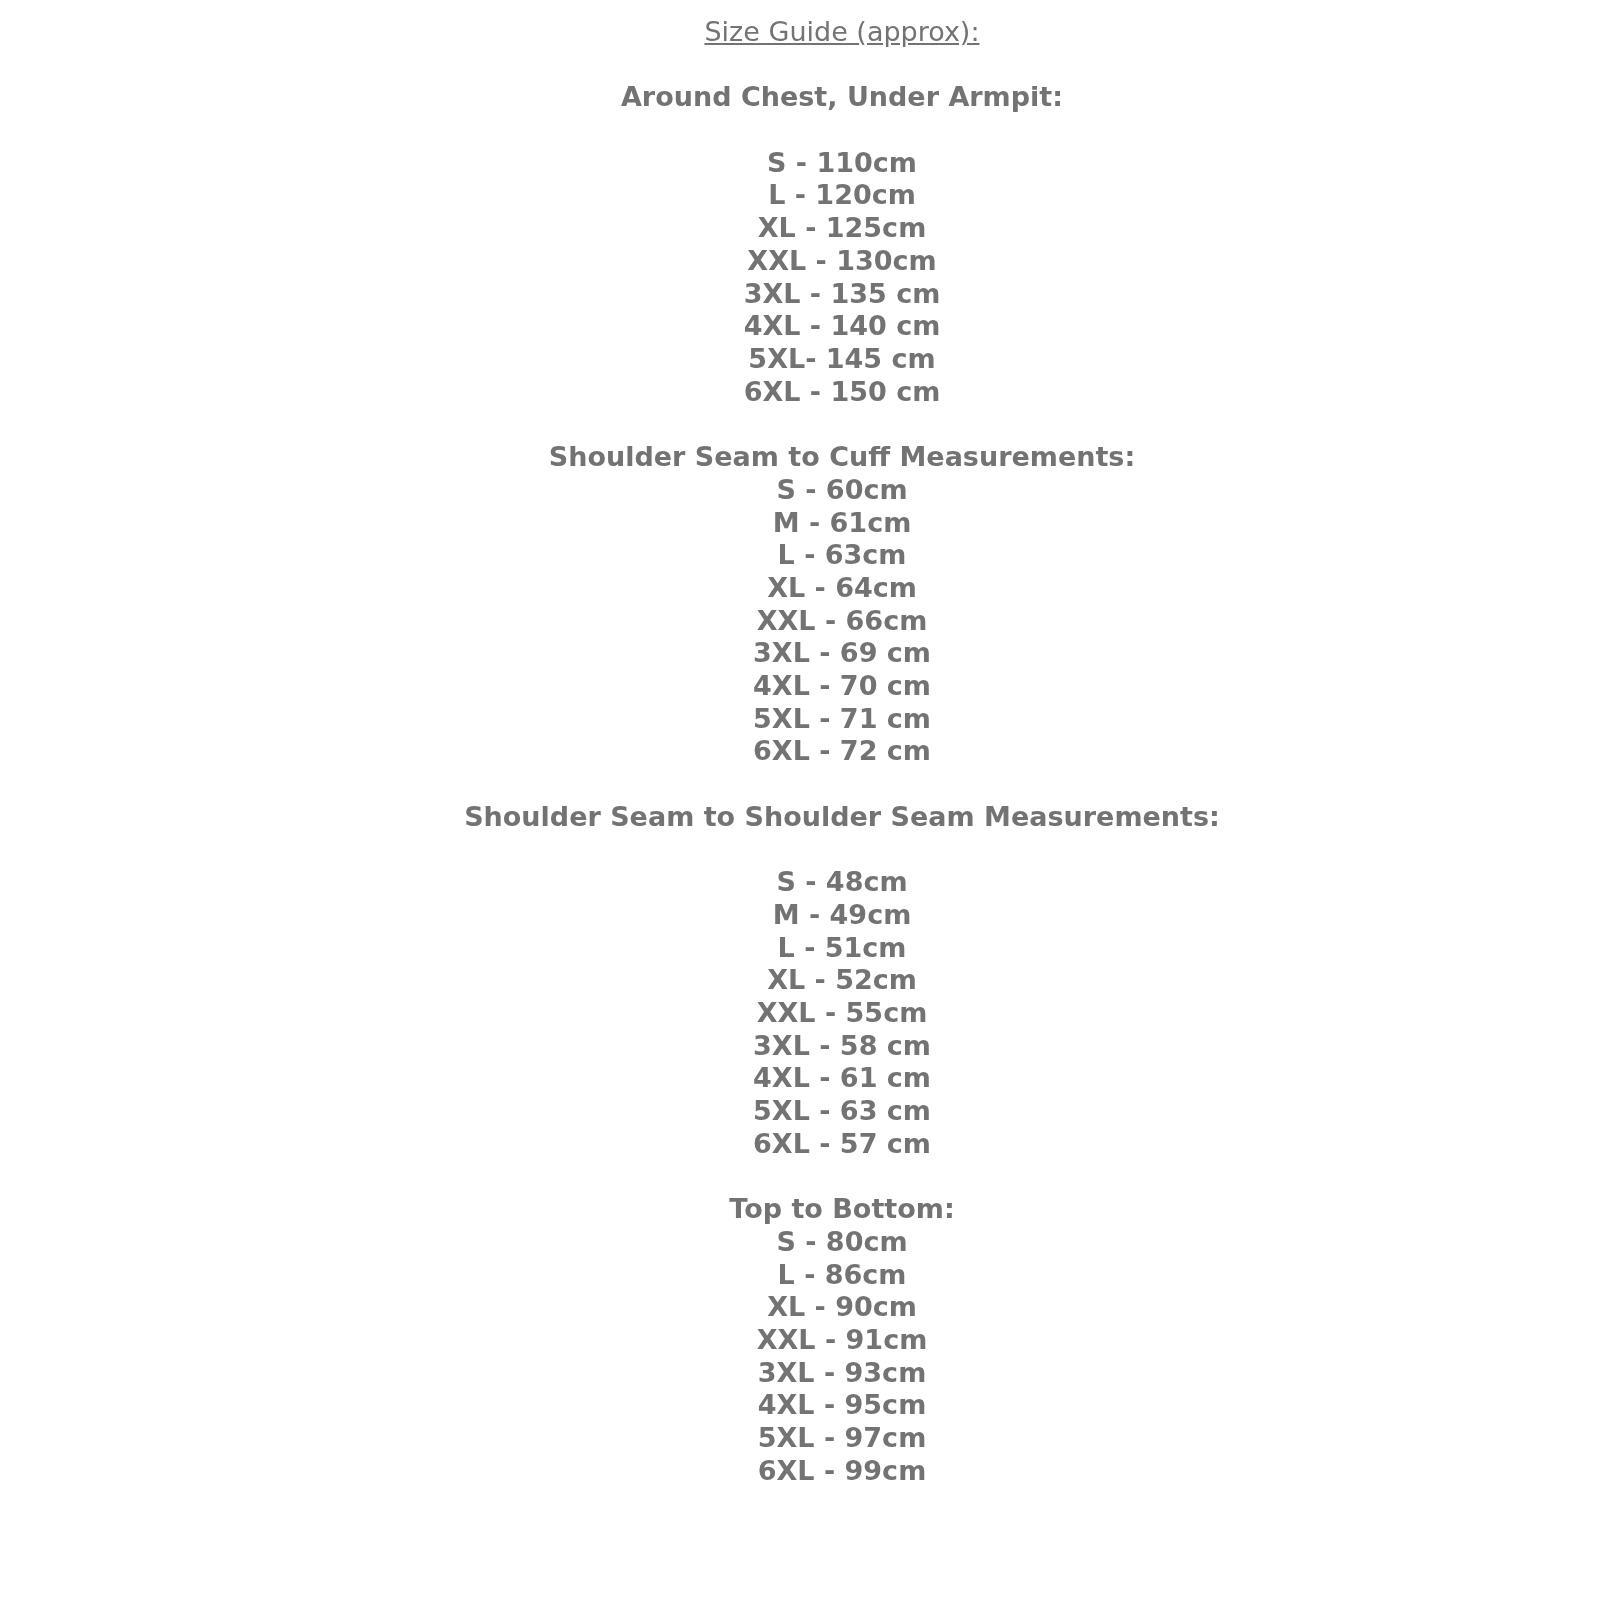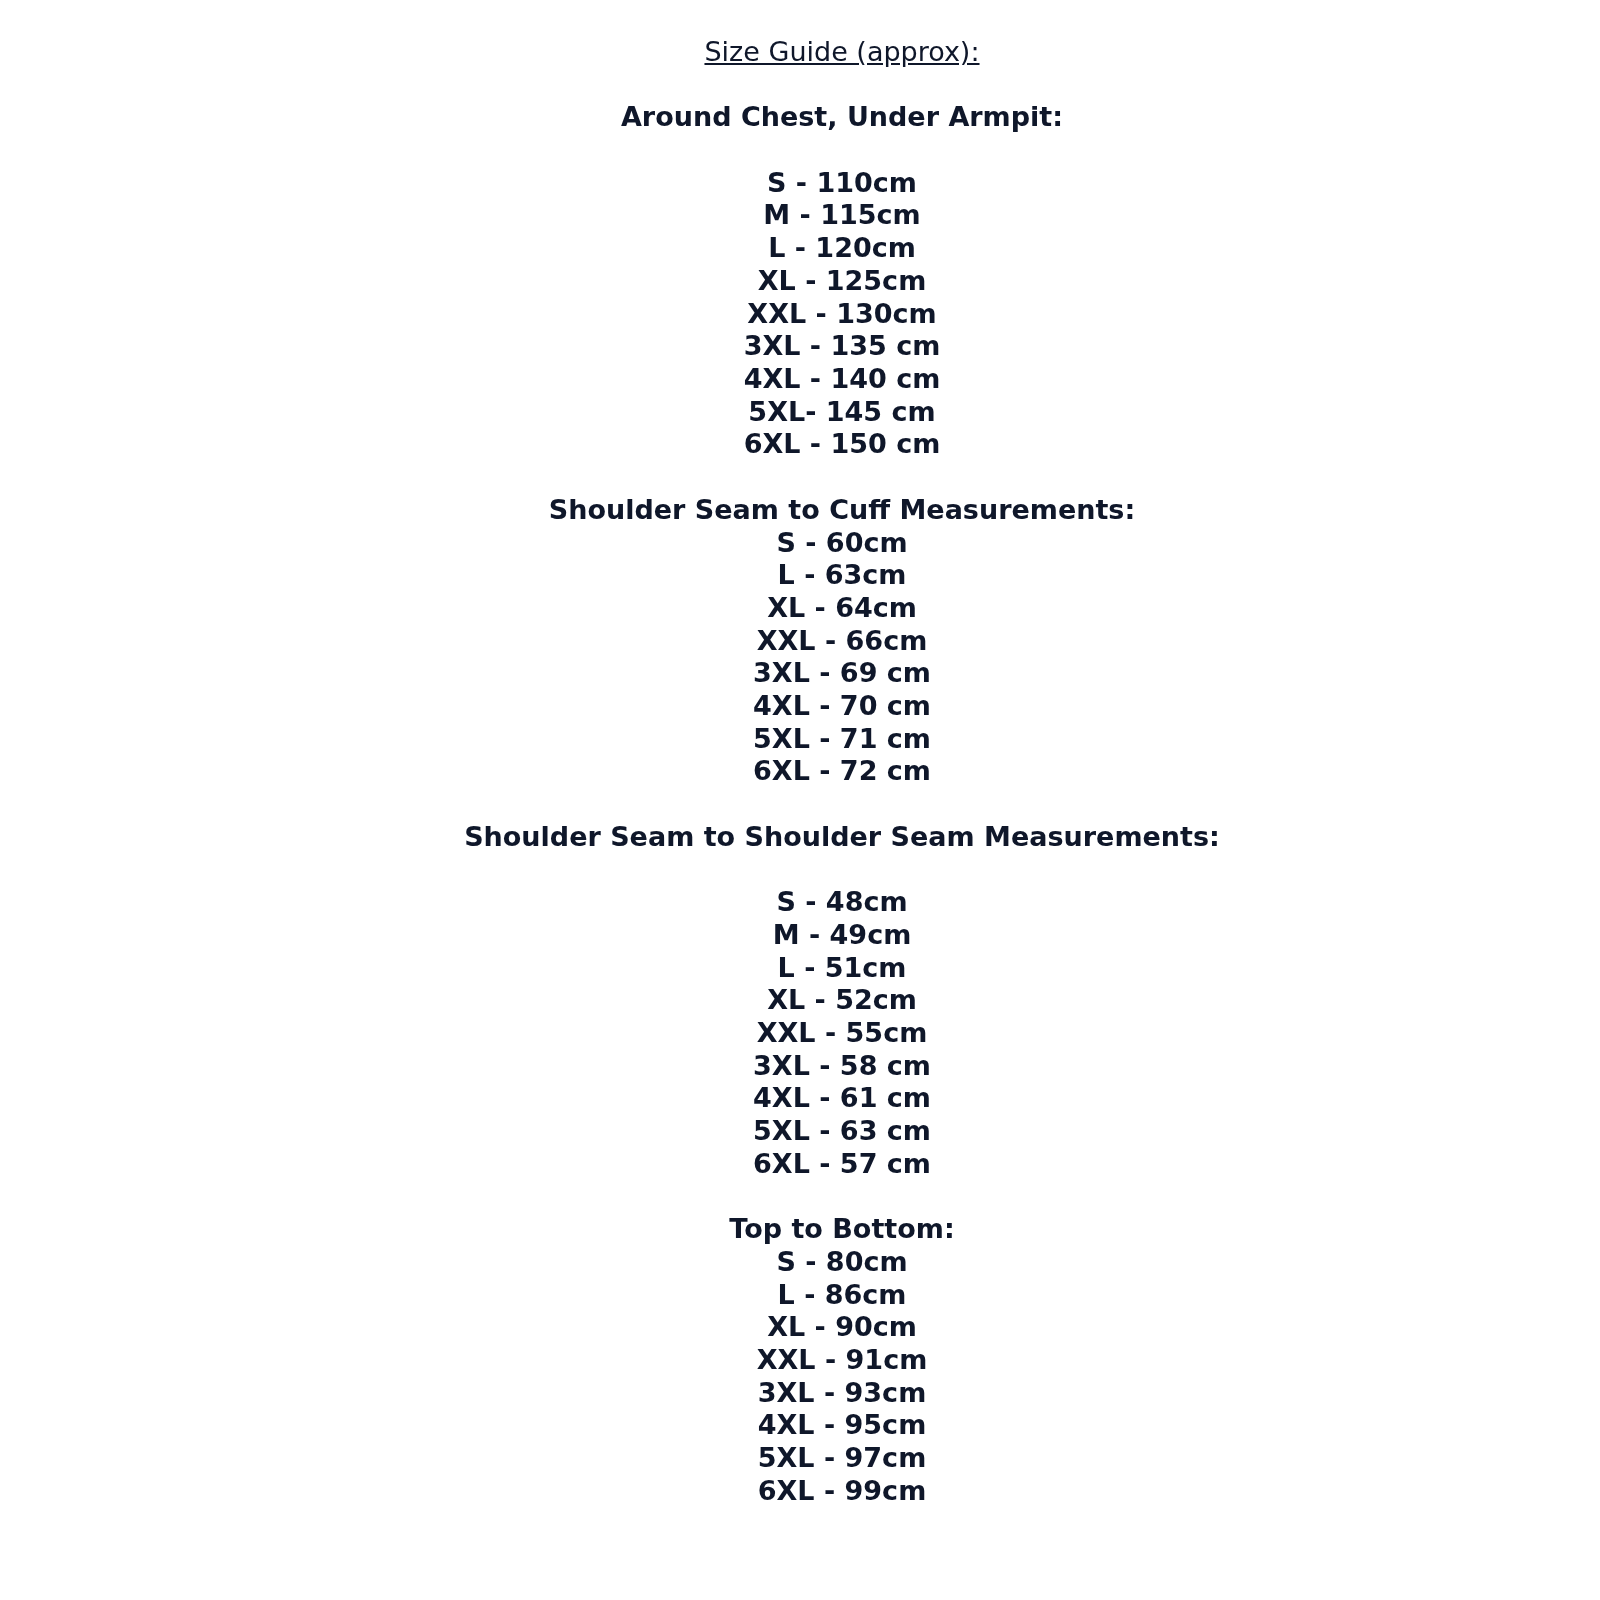--- a/index.html
+++ b/index.html
@@ -11,24 +11,23 @@
     width: 1600px;
     height: 1600px;
     overflow: hidden;
     font-family: "DejaVu Sans", "Liberation Sans", sans-serif;
   }
   .page {
     box-sizing: border-box;
     padding-top: 16px;
     padding-left: 84px; 
     text-align: center;
-    color: #0f172a;
+    color: #737373;
     font-size: 27px;
     line-height: 32.7px;
-    margin-top: 20px;
   }
   .line {
     white-space: pre;
   }
   .page-title {
     text-decoration: underline;
     margin-bottom: 32.7px; 
   }
   .size-section {
     margin-top: 32.7px; 
@@ -42,35 +41,35 @@
 <body>
 
 <div class="page">
 
   <div class="line page-title">Size Guide (approx):</div>
 
   <section class="size-section spaced">
     <div class="line heading">Around Chest, Under Armpit:</div>
     <div>
       <div class="line">S - 110cm</div>
-      <div class="line">M - 115cm</div>
       <div class="line">L - 120cm</div>
       <div class="line">XL - 125cm</div>
       <div class="line">XXL - 130cm</div>
       <div class="line">3XL - 135 cm</div>
       <div class="line">4XL - 140 cm</div>
       <div class="line">5XL- 145 cm</div>
       <div class="line">6XL - 150 cm</div>
     </div>
   </section>
 
   <section class="size-section">
     <div class="line heading">Shoulder Seam to Cuff Measurements:</div>
     <div>
       <div class="line">S - 60cm</div>
+      <div class="line">M - 61cm</div>
       <div class="line">L - 63cm</div>
       <div class="line">XL - 64cm</div>
       <div class="line">XXL - 66cm</div>
       <div class="line">3XL - 69 cm</div>
       <div class="line">4XL - 70 cm</div>
       <div class="line">5XL - 71 cm</div>
       <div class="line">6XL - 72 cm</div>
     </div>
   </section>
 

